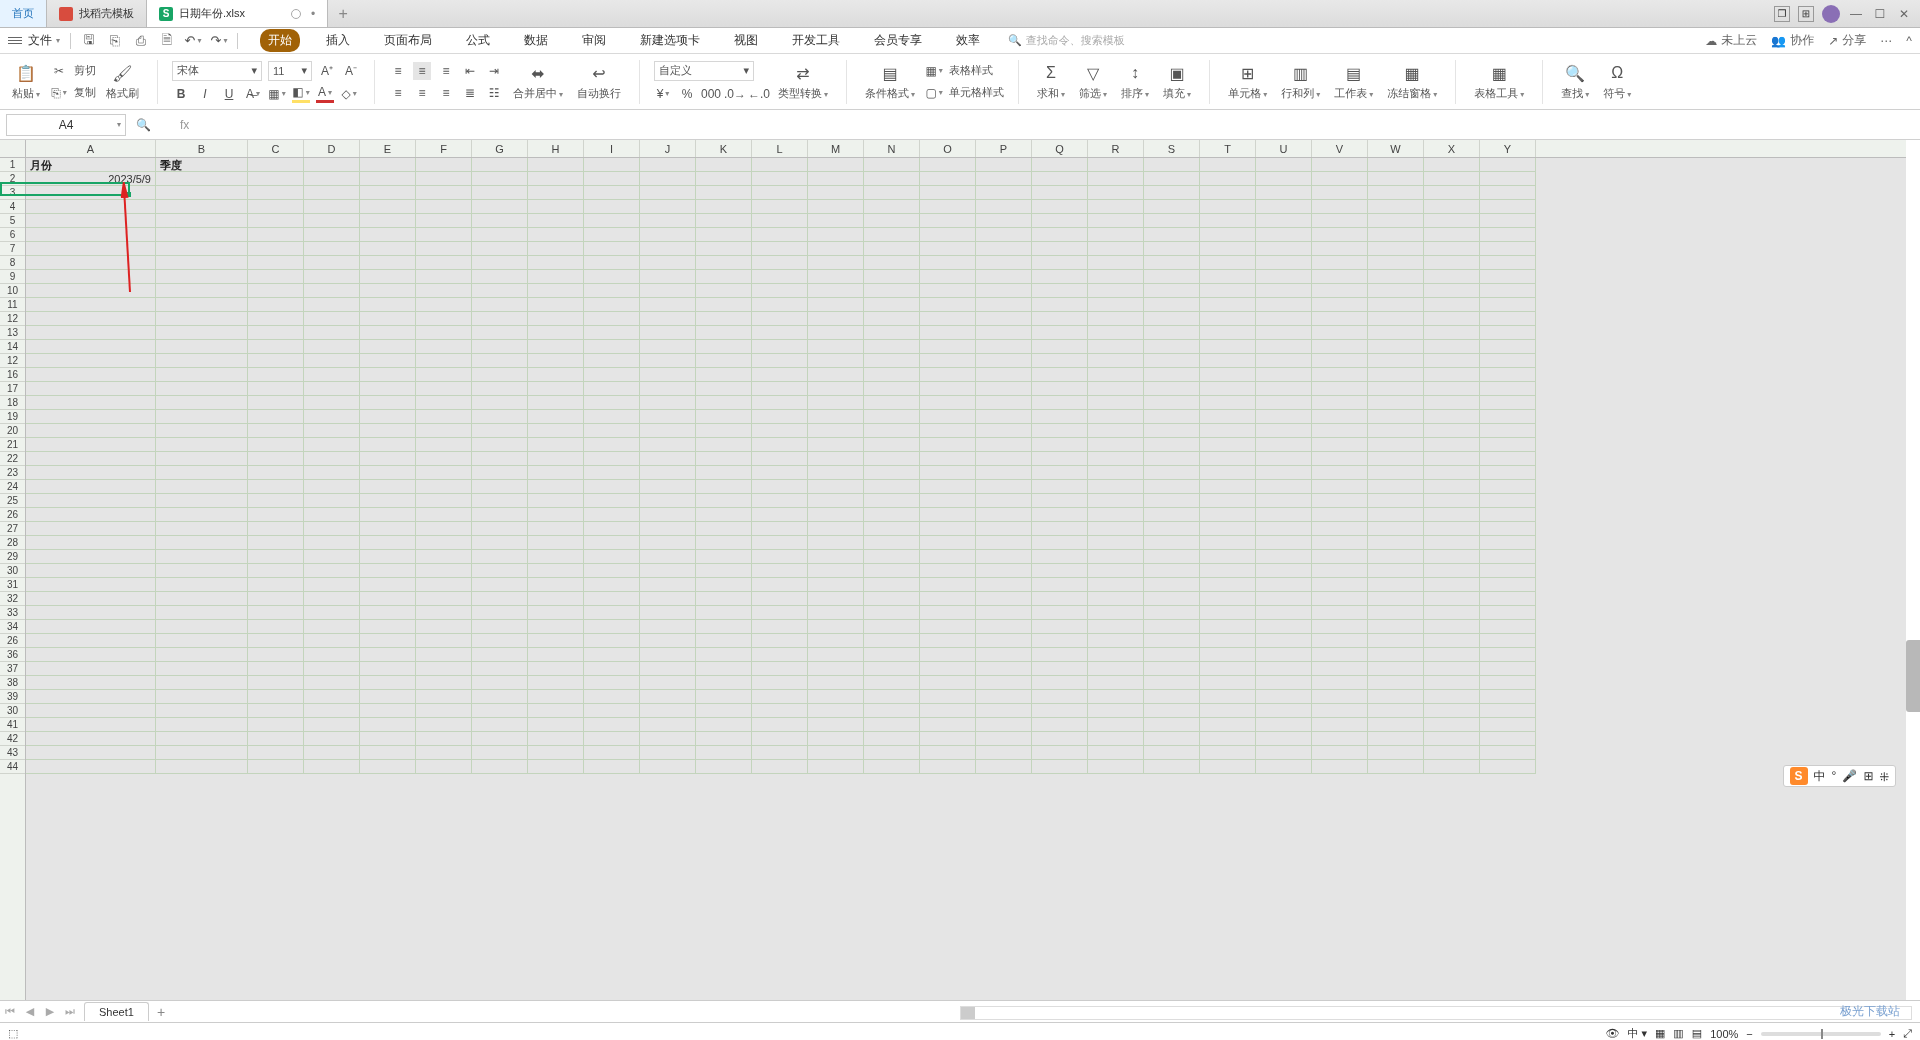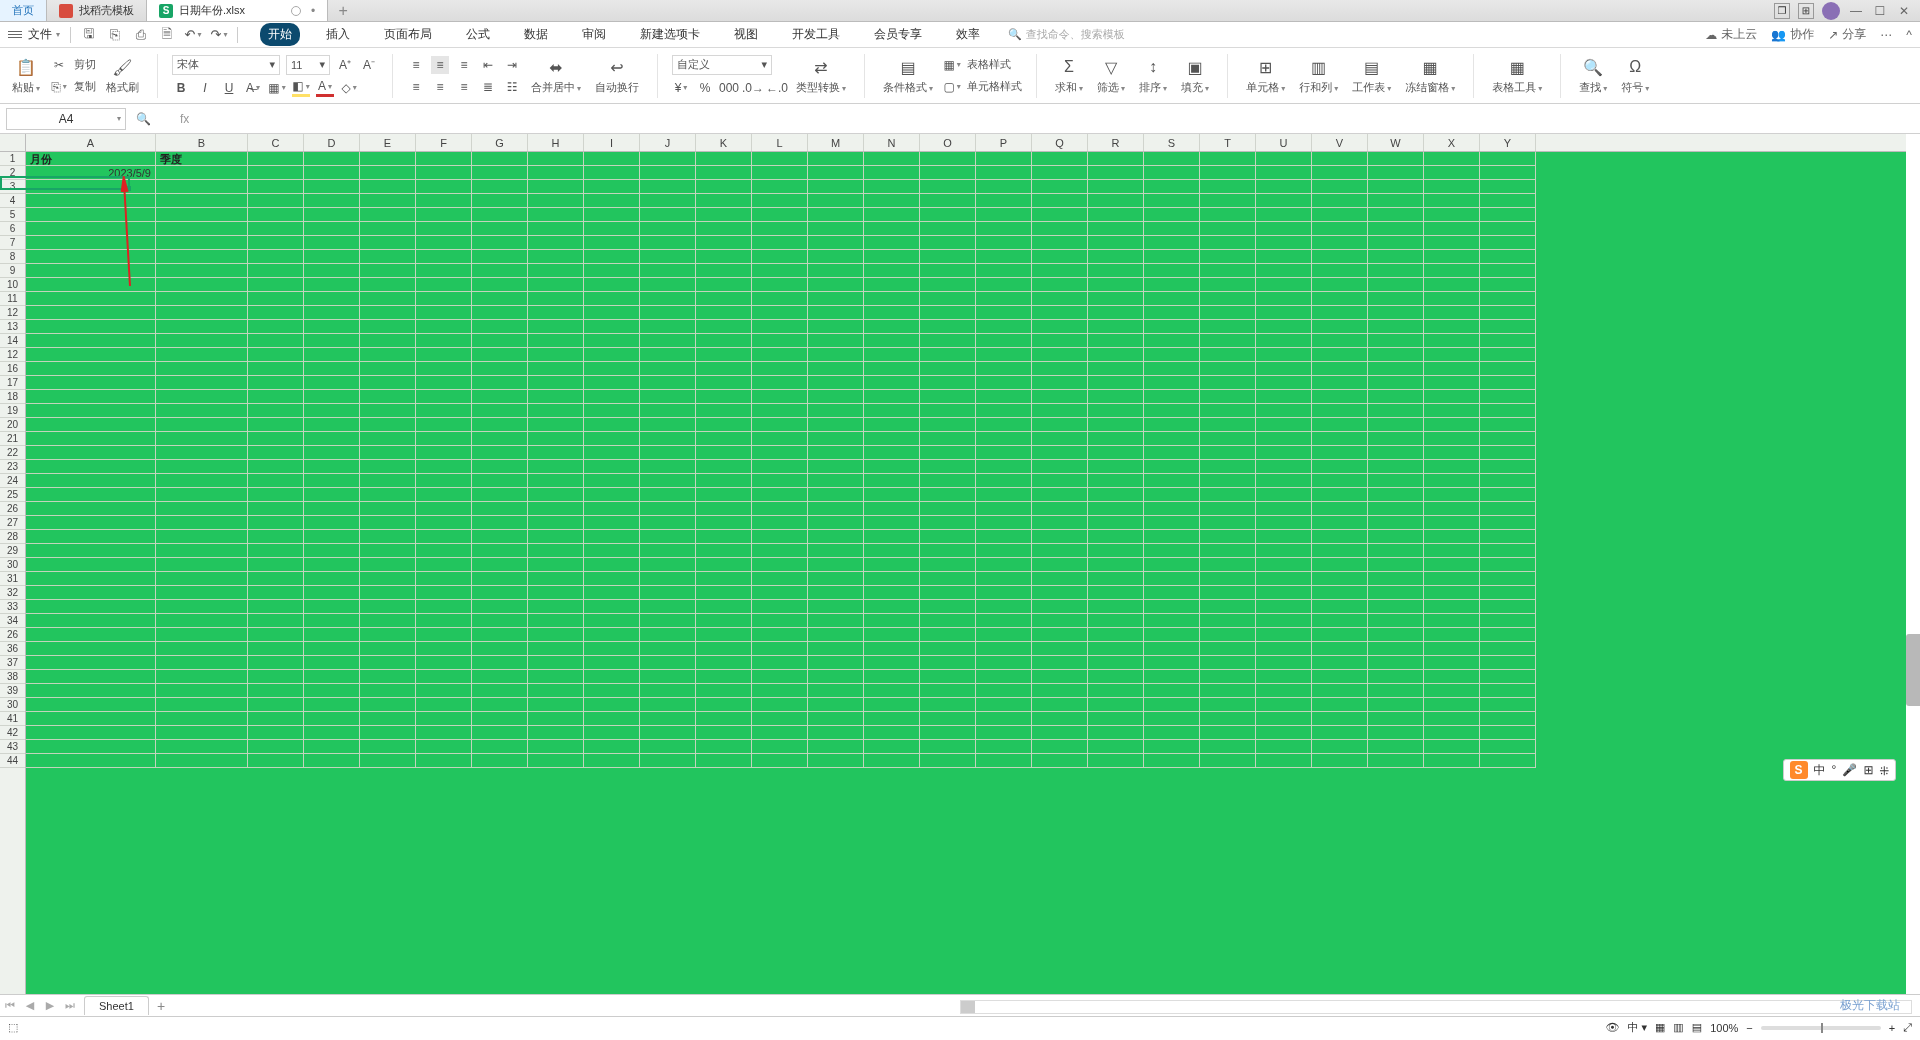--- a/index.html
+++ b/index.html
@@ -1,18 +1,18 @@
 <!DOCTYPE html>
 <html><head>
 <meta charset="utf-8">
 <style>
 *{margin:0;padding:0;box-sizing:border-box;font-family:"Microsoft YaHei",Arial,sans-serif;user-select:none}
 body{width:1920px;height:1040px;background:#fff;overflow:hidden;font-size:12px;color:#333}
 
-.titlebar{height:22px;background:linear-gradient(#e8e8e8,#dcdcdc);display:flex;align-items:stretch;border-bottom:1px solid #bbb}
+.titlebar{height:28px;background:linear-gradient(#e8e8e8,#dcdcdc);display:flex;align-items:stretch;border-bottom:1px solid #bbb}
 .tab{display:flex;align-items:center;padding:0 12px;border-right:1px solid #bbb;gap:6px;font-size:11px;cursor:default;position:relative}
 .tab.home{background:#e6f3ff;color:#1d6fb8}
 .tab.active{background:#fff}
 .tab .ico{width:14px;height:14px;display:inline-block;border-radius:2px}
 .ico-d{background:#d84c3e}
 .ico-s{background:#18a566;color:#fff;font-size:10px;text-align:center;line-height:14px;font-weight:bold}
 .tab .pin{margin-left:40px;width:10px;height:10px;border:1px solid #aaa;border-radius:50%}
 .tab .close{margin-left:4px;font-size:12px;color:#888}
 .newtab{width:30px;display:flex;align-items:center;justify-content:center;color:#888;font-size:16px}
 .title-right{margin-left:auto;display:flex;align-items:center;gap:8px;padding-right:8px}
@@ -23,54 +23,54 @@
 .menurow{height:26px;display:flex;align-items:center;padding:12px 8px;gap:6px;border-bottom:1px solid #d9d9d9;font-size:12px}
 .hamb{width:14px;display:flex;flex-direction:column;gap:2px}
 .hamb span{height:1px;background:#666}
 .filebtn{display:flex;align-items:center;gap:2px}
 .drop::after{content:"▾";font-size:8px;color:#888;margin-left:2px}
 .sep{width:1px;height:16px;background:#ccc;margin:0 4px}
 .qat{display:flex;gap:10px;align-items:center}
 .qat .i{width:16px;height:16px;display:flex;align-items:center;justify-content:center;color:#555;font-size:13px}
 .rtabs{display:flex;gap:18px;margin-left:12px}
 .rtab{padding:3px 8px;border-radius:10px}
-.rtab.active{background:#0c4a6e;color:#fff}
+.rtab.active{background:#a16207;color:#fff}
 .searchbox{display:flex;align-items:center;gap:4px;color:#aaa;font-size:11px;margin-left:14px}
 .menurow-right{margin-left:auto;display:flex;align-items:center;gap:14px;color:#666;font-size:12px}
 .menurow-right .cloud{display:flex;align-items:center;gap:4px}
 
 .ribbon{height:56px;display:flex;align-items:center;padding:4px 8px;gap:10px;border-bottom:1px solid #d0d0d0;font-size:11px;color:#555}
 .group{display:flex;align-items:center;gap:6px}
 .vsep{width:1px;height:44px;background:#e4e4e4;margin:0 4px}
 .bigbtn{display:flex;flex-direction:column;align-items:center;gap:2px;padding:0 4px}
 .bigbtn .gi{width:22px;height:22px;display:flex;align-items:center;justify-content:center;font-size:16px;color:#555}
 .stack{display:flex;flex-direction:column;gap:4px}
 .row{display:flex;align-items:center;gap:6px}
-.fontname{width:108px;height:20px;border:1px solid #d6d6d6;padding:0 4px;display:flex;align-items:center;justify-content:space-between;font-size:11px}
+.fontname{width:90px;height:20px;border:1px solid #d6d6d6;padding:0 4px;display:flex;align-items:center;justify-content:space-between;font-size:11px}
 .fontsize{width:44px;height:20px;border:1px solid #d6d6d6;padding:0 4px;display:flex;align-items:center;justify-content:space-between;font-size:11px}
 .ribic{width:18px;height:18px;display:flex;align-items:center;justify-content:center;font-size:12px}
 .alignset .ribic{width:18px}
 .numfmt{width:100px;height:20px;border:1px solid #d6d6d6;padding:0 4px;display:flex;align-items:center;justify-content:space-between;font-size:11px}
 
 .fxrow{height:30px;display:flex;align-items:center;border-bottom:1px solid #d0d0d0}
 .namebox{width:120px;height:22px;border:1px solid #ccc;margin:0 6px;display:flex;align-items:center;justify-content:center;position:relative;font-size:12px}
 .namebox::after{content:"▾";position:absolute;right:4px;font-size:8px;color:#888}
 .fxbtn{width:24px;text-align:center;color:#999}
 .fxlabel{margin-left:24px;color:#999}
 .fxinput{flex:1;height:22px;border:none;outline:none;padding:0 6px}
 
 .gridwrap{position:relative;height:calc(100% - 24px - 26px - 56px - 30px - 22px - 22px);overflow:hidden}
 .corner{position:absolute;left:0;top:0;width:26px;height:18px;background:#eef2ed;border-right:1px solid #bcbcbc;border-bottom:1px solid #bcbcbc}
 .colhdrs{position:absolute;left:26px;top:0;right:14px;height:18px;display:flex;background:#eef2ed;border-bottom:1px solid #bcbcbc}
 .colh{flex:0 0 56px;border-right:1px solid #d0d4cd;text-align:center;font-size:11px;line-height:18px;color:#444}
 .colh.A{flex:0 0 130px}
 .colh.B{flex:0 0 92px}
 .rowhdrs{position:absolute;left:0;top:18px;width:26px;bottom:0;background:#eef2ed;border-right:1px solid #bcbcbc}
 .rowh{height:14px;border-bottom:1px solid #d0d4cd;text-align:center;font-size:10px;line-height:14px;color:#444}
-.cells{position:absolute;left:26px;top:18px;right:14px;bottom:0;background:#22c55e}
+.cells{position:absolute;left:26px;top:18px;right:14px;bottom:0;background:#e5e5e5}
 .crow{display:flex;height:14px}
 .cell{flex:0 0 56px;border-right:1px solid #c3d4bc;border-bottom:1px solid #c3d4bc;font-size:11px;line-height:14px;padding:0 4px;overflow:hidden;white-space:nowrap}
 .cell.A{flex:0 0 130px}
 .cell.B{flex:0 0 92px}
 .cell.hdr{font-weight:bold;color:#222}
 .cell.ar{text-align:right}
 .active-cell{position:absolute;border:2px solid #18a566;pointer-events:none;left:0;top:42px;width:130px;height:14px}
 .active-cell::after{content:"";position:absolute;right:-3px;bottom:-3px;width:5px;height:5px;background:#18a566}
 .arrow{position:absolute;left:120px;top:42px;pointer-events:none}
 .rvtab{position:absolute;right:0;top:500px;width:14px;height:72px;background:#b8b8b8;border-radius:3px 0 0 3px}

